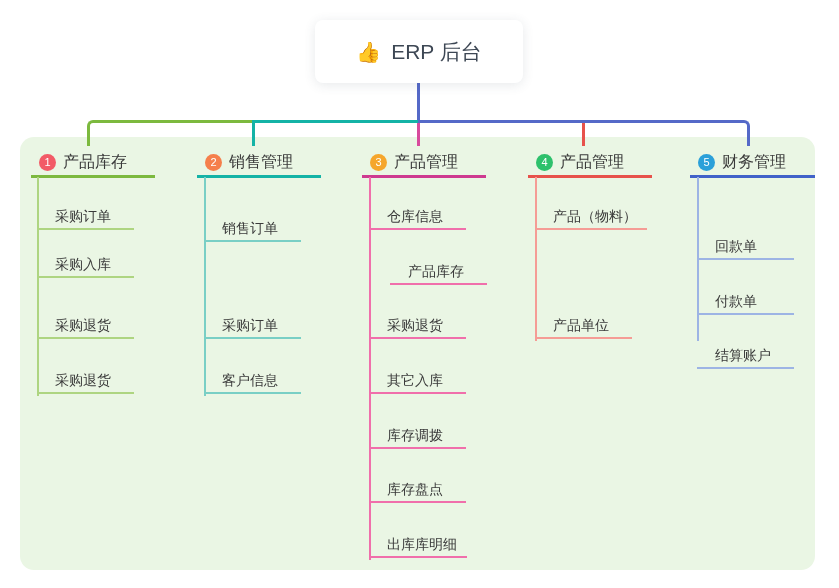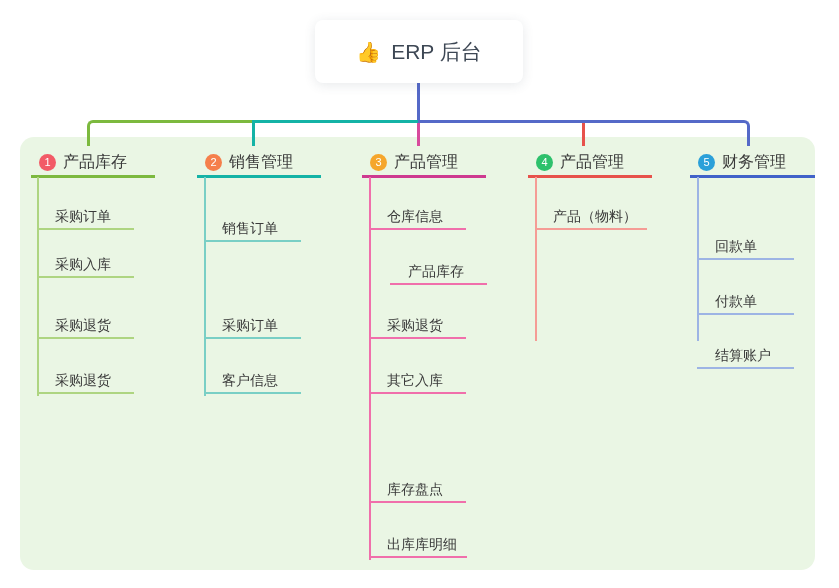--- a/index.html
+++ b/index.html
@@ -98,29 +98,31 @@
 
   <div class="hdr h3" style="left:362px">
     <span class="badge" style="background:#f5a62c">3</span>
     <span>产品管理</span>
   </div>
   <div class="trunk" style="left:369px;top:177px;height:383px;background:#f06fab"></div>
   <div class="child c3" style="left:369px;top:208px">仓库信息</div>
   <div class="child c3" style="left:390px;top:263px">产品库存</div>
   <div class="child c3" style="left:369px;top:317px">采购退货</div>
   <div class="child c3" style="left:369px;top:372px">其它入库</div>
+  <div class="child c3" style="left:369px;top:427px">库存调拨</div>
   <div class="child c3" style="left:369px;top:536px">出库库明细</div>
   <div class="child c3" style="left:369px;top:481px">库存盘点</div>
 
   <div class="hdr h4" style="left:528px">
     <span class="badge" style="background:#2ec16c">4</span>
     <span>产品管理</span>
   </div>
   <div class="trunk" style="left:535px;top:177px;height:164px;background:#f59c95"></div>
   <div class="child c4" style="left:535px;top:208px">产品（物料）</div>
+  <div class="child c4" style="left:535px;top:317px">产品单位</div>
 
   <div class="hdr h5" style="left:690px;width:117px">
     <span class="badge" style="background:#2ba0d9">5</span>
     <span>财务管理</span>
   </div>
   <div class="trunk" style="left:697px;top:177px;height:164px;background:#9db4e4"></div>
   <div class="child c5" style="left:697px;top:208px">回款单</div>
   <div class="child c5" style="left:697px;top:263px">付款单</div>
   <div class="child c5" style="left:697px;top:317px">结算账户</div>
 

